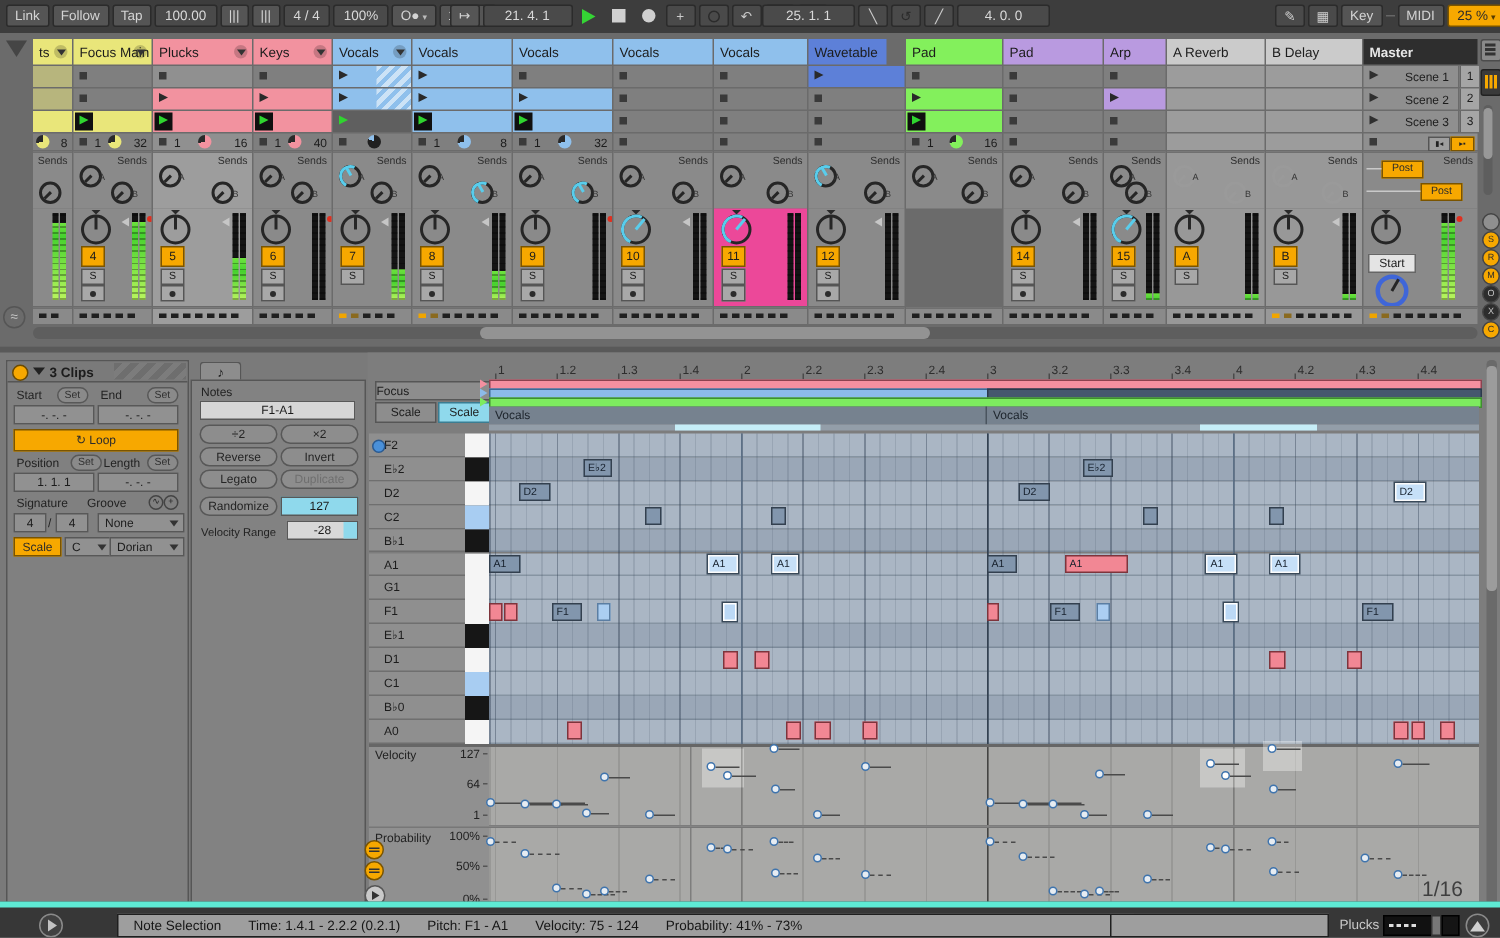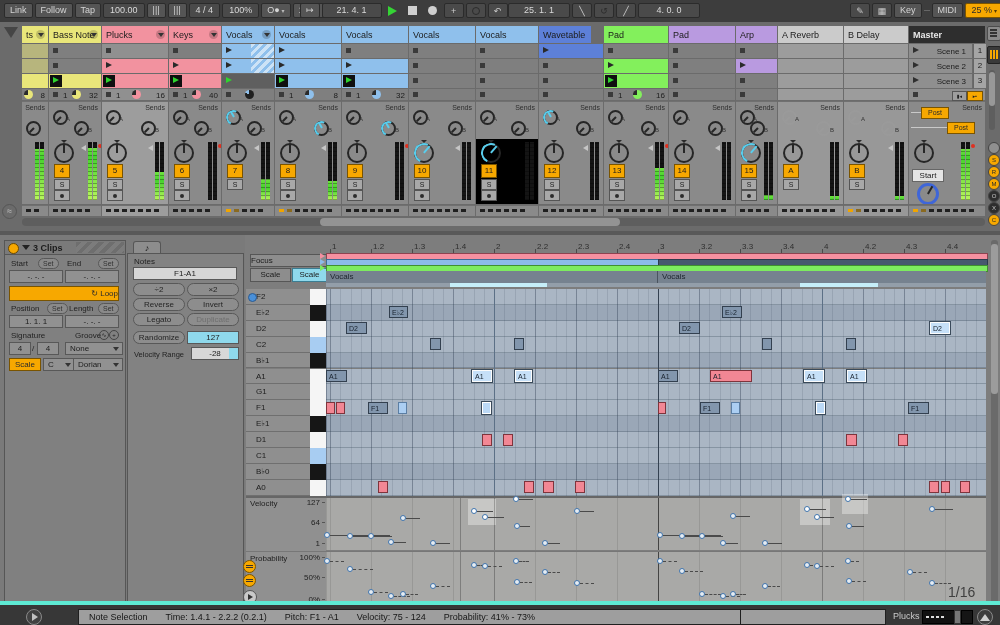--- a/index.html
+++ b/index.html
@@ -147,21 +147,21 @@
     </div>
     <div style="left: 22px; top: 117px; width: 26px; height: 65px; background: rgb(138, 138, 138); overflow: hidden; position: absolute;">
       <div style="left: 13px; top: 3px; width: 4px; height: 58px; background: repeating-linear-gradient(to top, rgba(0, 0, 0, 0.3) 0px, rgba(0, 0, 0, 0.3) 1px, rgba(0, 0, 0, 0) 1px, rgba(0, 0, 0, 0) 4px), linear-gradient(to top, rgb(185, 245, 94) 0px, rgb(70, 210, 46) 73%, rgb(110, 226, 62) 88%, rgb(20, 20, 20) 88%, rgb(20, 20, 20) 100%); position: absolute;"></div>
       <div style="left: 18px; top: 3px; width: 4px; height: 58px; background: repeating-linear-gradient(to top, rgba(0, 0, 0, 0.3) 0px, rgba(0, 0, 0, 0.3) 1px, rgba(0, 0, 0, 0) 1px, rgba(0, 0, 0, 0) 4px), linear-gradient(to top, rgb(185, 245, 94) 0px, rgb(70, 210, 46) 73%, rgb(110, 226, 62) 88%, rgb(20, 20, 20) 88%, rgb(20, 20, 20) 100%); position: absolute;"></div>
     </div>
     <div style="left: 22px; top: 183px; width: 26px; height: 10px; background: rgb(138, 138, 138); border-top: 1px solid rgb(112, 112, 112); overflow: hidden; position: absolute;">
       <div style="left: 4px; top: 3px; width: 5px; height: 3px; background: rgb(31, 31, 31); position: absolute;"></div>
       <div style="left: 12px; top: 3px; width: 5px; height: 3px; background: rgb(31, 31, 31); position: absolute;"></div>
     </div>
     <div style="left: 49px; top: 4px; width: 52px; height: 17px; background: rgb(233, 230, 122); color: rgb(28, 28, 28); font-size: 9px; overflow: hidden; position: absolute;">
-      <div style="left: 4px; top: 4px; position: absolute; white-space: nowrap; font-weight: normal;">Bass Note</div>
+      <div style="left: 4px; top: 4px; position: absolute; white-space: nowrap; font-weight: normal;">Focus Main</div>
       <div style="right: 3px; top: 4px; width: 9px; height: 9px; border-radius: 50%; background: rgba(0, 0, 0, 0.18); text-align: center; position: absolute;">
         <div style="left: 1.5px; top: 2.5px; width: 0px; height: 0px; border-top: 4px solid rgb(51, 51, 51); border-left: 3px solid transparent; border-right: 3px solid transparent; position: absolute;"></div>
       </div>
     </div>
     <div style="left: 49px; top: 22px; width: 52px; height: 14px; background: rgb(127, 127, 127); overflow: hidden; position: absolute;">
       <div style="left: 4px; top: 4px; width: 5px; height: 5px; background: rgb(58, 58, 58); position: absolute;"></div>
     </div>
     <div style="left: 49px; top: 37px; width: 52px; height: 14px; background: rgb(127, 127, 127); overflow: hidden; position: absolute;">
       <div style="left: 4px; top: 4px; width: 5px; height: 5px; background: rgb(58, 58, 58); position: absolute;"></div>
     </div>
@@ -551,21 +551,21 @@
       <div style="right: 3px; top: 2px; font-size: 7px; color: rgb(46, 46, 46); position: absolute;">Sends</div>
       <div class="knob" style="left: 4px; top: 8px; width: 11px; height: 11px; position: absolute;">
         <div class="kt" style="transform: rotate(-135deg);"></div>
       </div>
       <div style="left: 17px; top: 14px; font-size: 6px; color: rgb(51, 51, 51); position: absolute;">A</div>
       <div class="knob" style="left: 35px; top: 19px; width: 11px; height: 11px; position: absolute;">
         <div class="kt" style="transform: rotate(-135deg);"></div>
       </div>
       <div style="left: 49px; top: 25px; font-size: 6px; color: rgb(51, 51, 51); position: absolute;">B</div>
     </div>
-    <div style="left: 476px; top: 117px; width: 62px; height: 65px; background: #000000; overflow: hidden; position: absolute;">
+    <div style="left: 476px; top: 117px; width: 62px; height: 65px; background: #ec4899; overflow: hidden; position: absolute;">
       <div style="left: 12px; top: 1px; width: 0px; height: 0px; border-top: 3px solid rgb(42, 42, 42); border-left: 3px solid transparent; border-right: 3px solid transparent; position: absolute;"></div>
       <div class="knob" style="left: 5px; top: 4px; width: 16px; height: 16px; position: absolute;">
         <div class="ka"></div>
         <div class="kt" style="transform: rotate(40deg); background: rgb(89, 205, 236);"></div>
       </div>
       <div style="left: 5px; top: 25px; width: 14px; height: 12px; background: rgb(247, 168, 0); border: 1px solid rgb(122, 84, 0); font-size: 8px; text-align: center; line-height: 12px; color: rgb(28, 28, 28); position: absolute;">11</div>
       <div style="left: 5px; top: 40px; width: 14px; height: 9px; background: rgb(168, 168, 168); border: 1px solid rgb(85, 85, 85); font-size: 7px; text-align: center; line-height: 9px; position: absolute;">S</div>
       <div style="left: 5px; top: 51px; width: 14px; height: 9px; background: rgb(168, 168, 168); border: 1px solid rgb(85, 85, 85); position: absolute;">
         <div style="left: 5px; top: 2.5px; width: 4px; height: 4px; border-radius: 50%; background: rgb(44, 44, 44); position: absolute;"></div>
       </div>
@@ -653,35 +653,20 @@
     <div style="left: 604px; top: 79px; width: 64px; height: 37px; background: rgb(138, 138, 138); border-top: 1px solid rgb(112, 112, 112); overflow: hidden; position: absolute;">
       <div style="right: 3px; top: 2px; font-size: 7px; color: rgb(46, 46, 46); position: absolute;">Sends</div>
       <div class="knob" style="left: 4px; top: 8px; width: 11px; height: 11px; position: absolute;">
         <div class="kt" style="transform: rotate(-135deg);"></div>
       </div>
       <div style="left: 17px; top: 14px; font-size: 6px; color: rgb(51, 51, 51); position: absolute;">A</div>
       <div class="knob" style="left: 37px; top: 19px; width: 11px; height: 11px; position: absolute;">
         <div class="kt" style="transform: rotate(-135deg);"></div>
       </div>
       <div style="left: 51px; top: 25px; font-size: 6px; color: rgb(51, 51, 51); position: absolute;">B</div>
-    </div>
-    <div style="left: 604px; top: 117px; width: 64px; height: 65px; background: rgb(138, 138, 138); overflow: hidden; position: absolute;">
-      <div style="left: 12px; top: 1px; width: 0px; height: 0px; border-top: 3px solid rgb(42, 42, 42); border-left: 3px solid transparent; border-right: 3px solid transparent; position: absolute;"></div>
-      <div class="knob" style="left: 5px; top: 4px; width: 16px; height: 16px; position: absolute;">
-        <div class="kt" style="transform: rotate(0deg);"></div>
-      </div>
-      <div style="left: 5px; top: 25px; width: 14px; height: 12px; background: rgb(247, 168, 0); border: 1px solid rgb(122, 84, 0); font-size: 8px; text-align: center; line-height: 12px; color: rgb(28, 28, 28); position: absolute;">13</div>
-      <div style="left: 5px; top: 40px; width: 14px; height: 9px; background: rgb(168, 168, 168); border: 1px solid rgb(85, 85, 85); font-size: 7px; text-align: center; line-height: 9px; position: absolute;">S</div>
-      <div style="left: 5px; top: 51px; width: 14px; height: 9px; background: rgb(168, 168, 168); border: 1px solid rgb(85, 85, 85); position: absolute;">
-        <div style="left: 5px; top: 2.5px; width: 4px; height: 4px; border-radius: 50%; background: rgb(44, 44, 44); position: absolute;"></div>
-      </div>
-      <div style="left: 51px; top: 3px; width: 4px; height: 58px; background: repeating-linear-gradient(to top, rgba(0, 0, 0, 0.3) 0px, rgba(0, 0, 0, 0.3) 1px, rgba(0, 0, 0, 0) 1px, rgba(0, 0, 0, 0) 4px), linear-gradient(to top, rgb(185, 245, 94) 0px, rgb(70, 210, 46) 40%, rgb(110, 226, 62) 55%, rgb(20, 20, 20) 55%, rgb(20, 20, 20) 100%); position: absolute;"></div>
-      <div style="left: 56px; top: 3px; width: 4px; height: 58px; background: repeating-linear-gradient(to top, rgba(0, 0, 0, 0.3) 0px, rgba(0, 0, 0, 0.3) 1px, rgba(0, 0, 0, 0) 1px, rgba(0, 0, 0, 0) 4px), linear-gradient(to top, rgb(185, 245, 94) 0px, rgb(70, 210, 46) 40%, rgb(110, 226, 62) 55%, rgb(20, 20, 20) 55%, rgb(20, 20, 20) 100%); position: absolute;"></div>
-      <div style="left: 44px; top: 6px; width: 0px; height: 0px; border-right: 5px solid rgb(198, 198, 198); border-top: 3.5px solid transparent; border-bottom: 3.5px solid transparent; position: absolute;"></div>
-      <div style="left: 61px; top: 5px; width: 4px; height: 4px; border-radius: 50%; background: rgb(224, 48, 32); position: absolute;"></div>
     </div>
     <div style="left: 604px; top: 183px; width: 64px; height: 10px; background: rgb(138, 138, 138); border-top: 1px solid rgb(112, 112, 112); overflow: hidden; position: absolute;">
       <div style="left: 4px; top: 3px; width: 5px; height: 3px; background: rgb(31, 31, 31); position: absolute;"></div>
       <div style="left: 12px; top: 3px; width: 5px; height: 3px; background: rgb(31, 31, 31); position: absolute;"></div>
       <div style="left: 20px; top: 3px; width: 5px; height: 3px; background: rgb(31, 31, 31); position: absolute;"></div>
       <div style="left: 28px; top: 3px; width: 5px; height: 3px; background: rgb(31, 31, 31); position: absolute;"></div>
       <div style="left: 36px; top: 3px; width: 5px; height: 3px; background: rgb(31, 31, 31); position: absolute;"></div>
       <div style="left: 44px; top: 3px; width: 5px; height: 3px; background: rgb(31, 31, 31); position: absolute;"></div>
       <div style="left: 52px; top: 3px; width: 5px; height: 3px; background: rgb(31, 31, 31); position: absolute;"></div>
     </div>
@@ -916,29 +901,29 @@
         <div style="left: 17px; top: 4px; width: 0px; height: 0px; border-top: 5px solid rgb(34, 34, 34); border-left: 4px solid transparent; border-right: 4px solid transparent; position: absolute;"></div>
         <div style="left: 28px; top: 2px; font-size: 9px; font-weight: bold; position: absolute;">3 Clips</div>
         <div style="right: 1px; top: 1px; width: 48px; height: 11px; background: repeating-linear-gradient(135deg, rgb(110, 110, 110) 0px, rgb(110, 110, 110) 4px, rgb(124, 124, 124) 4px, rgb(124, 124, 124) 8px); position: absolute;"></div>
       </div>
       <div class="lbl" style="left: 6px; top: 18px; font-size: 8px; position: absolute;">Start</div>
       <div class="setpill" style="left: 33px; top: 17px; position: absolute;">Set</div>
       <div class="lbl" style="left: 62px; top: 18px; font-size: 8px; position: absolute;">End</div>
       <div class="setpill" style="left: 93px; top: 17px; position: absolute;">Set</div>
       <div class="vbox" style="left: 4px; top: 29px; width: 52px; position: absolute;">-.  -.  -</div>
       <div class="vbox" style="left: 60px; top: 29px; width: 52px; position: absolute;">-.  -.  -</div>
-      <div style="left: 4px; top: 45px; width: 108px; height: 13px; background: rgb(247, 168, 0); border: 1px solid rgb(122, 84, 0); font-size: 8px; text-align: right; line-height: 13px; color: rgb(43, 43, 43); position: absolute;">↻ Loop</div>
+      <div style="left: 4px; top: 45px; width: 108px; height: 13px; background: rgb(247, 168, 0); border: 1px solid rgb(122, 84, 0); font-size: 8px; text-align: center; line-height: 13px; color: rgb(43, 43, 43); position: absolute;">↻ Loop</div>
       <div class="lbl" style="left: 6px; top: 63px; font-size: 8px; position: absolute;">Position</div>
       <div class="setpill" style="left: 42px; top: 62px; position: absolute;">Set</div>
       <div class="lbl" style="left: 64px; top: 63px; font-size: 8px; position: absolute;">Length</div>
       <div class="setpill" style="left: 93px; top: 62px; position: absolute;">Set</div>
       <div class="vbox" style="left: 4px; top: 74px; width: 52px; position: absolute;">1.  1.  1</div>
       <div class="vbox" style="left: 60px; top: 74px; width: 52px; position: absolute;">-.  -.  -</div>
       <div class="lbl" style="left: 6px; top: 90px; font-size: 8px; position: absolute;">Signature</div>
-      <div class="lbl" style="left: 70px; top: 90px; font-size: 8px; position: absolute;">Groove</div>
+      <div class="lbl" style="left: 53px; top: 90px; font-size: 8px; position: absolute;">Groove</div>
       <div style="left: 94px; top: 89px; width: 8px; height: 8px; border-radius: 50%; border: 1px solid rgb(68, 68, 68); font-size: 6px; text-align: center; line-height: 8px; position: absolute;">∿</div>
       <div style="left: 104px; top: 89px; width: 8px; height: 8px; border-radius: 50%; border: 1px solid rgb(68, 68, 68); font-size: 6px; text-align: center; line-height: 8px; position: absolute;">+</div>
       <div class="vbox" style="left: 4px; top: 101px; width: 20px; position: absolute;">4</div>
       <div class="lbl" style="left: 27px; top: 103px; font-size: 8px; position: absolute;">/</div>
       <div class="vbox" style="left: 32px; top: 101px; width: 20px; position: absolute;">4</div>
       <div class="vbox" style="left: 60px; top: 101px; width: 52px; text-align: left; padding-left: 4px; position: absolute;">None<div style="right: 3px; top: 4px; width: 0px; height: 0px; border-top: 4px solid rgb(51, 51, 51); border-left: 3px solid transparent; border-right: 3px solid transparent; position: absolute;"></div></div>
       <div style="left: 4px; top: 117px; width: 30px; height: 11px; background: rgb(247, 168, 0); border: 1px solid rgb(122, 84, 0); font-size: 8px; text-align: center; line-height: 11px; color: rgb(43, 43, 43); position: absolute;">Scale</div>
       <div class="vbox" style="left: 38px; top: 117px; width: 26px; text-align: left; padding-left: 4px; position: absolute;">C<div style="right: 3px; top: 4px; width: 0px; height: 0px; border-top: 4px solid rgb(51, 51, 51); border-left: 3px solid transparent; border-right: 3px solid transparent; position: absolute;"></div></div>
       <div class="vbox" style="left: 68px; top: 117px; width: 44px; text-align: left; padding-left: 4px; position: absolute;">Dorian<div style="right: 3px; top: 4px; width: 0px; height: 0px; border-top: 4px solid rgb(51, 51, 51); border-left: 3px solid transparent; border-right: 3px solid transparent; position: absolute;"></div></div>
     </div>

